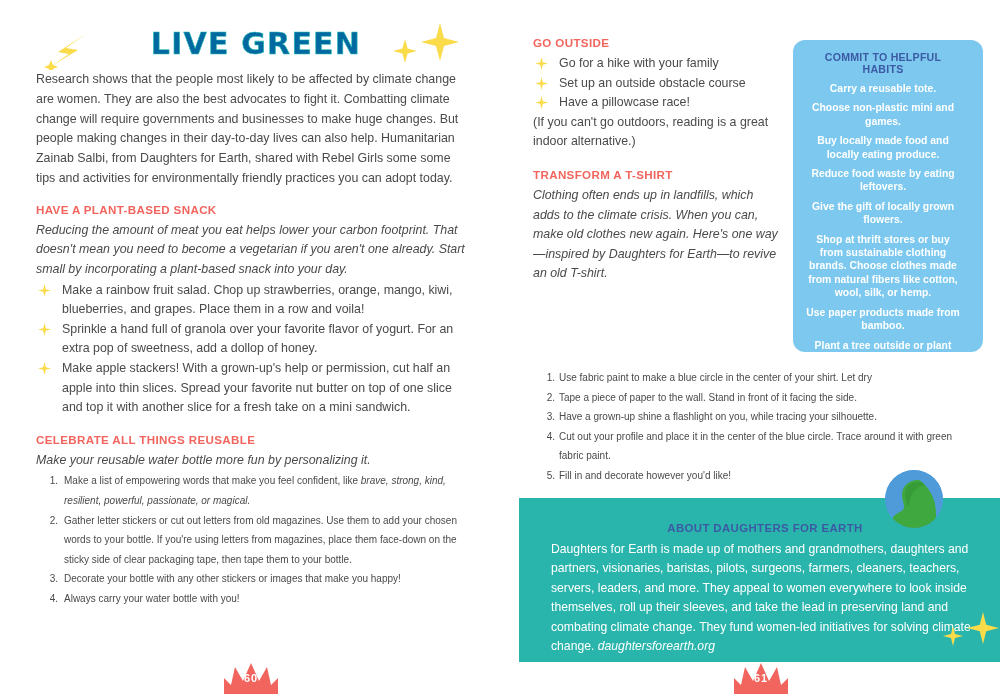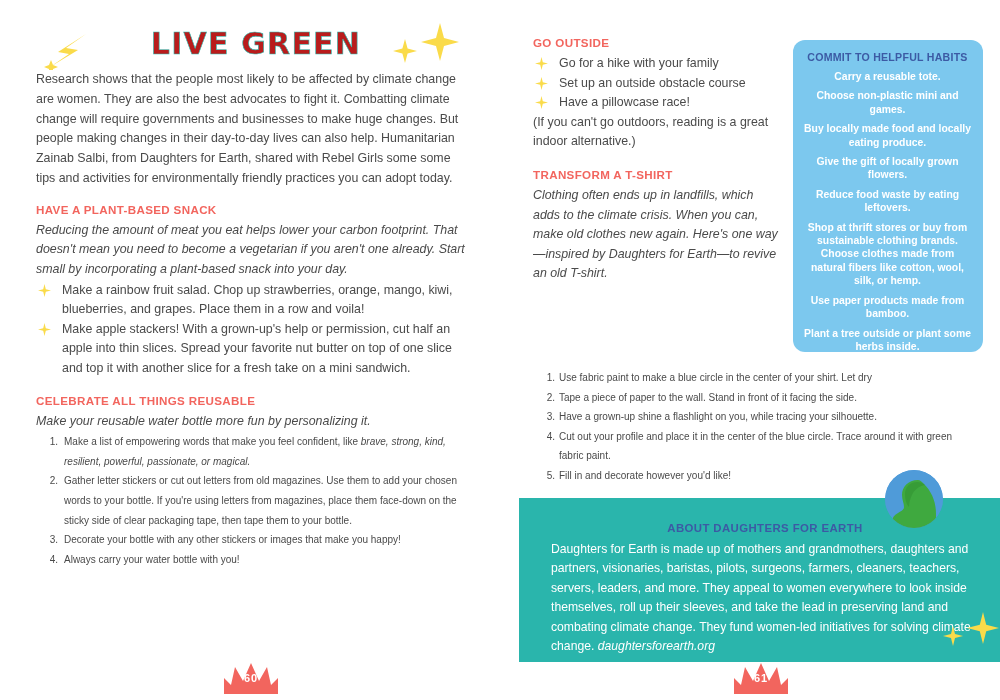--- a/index.html
+++ b/index.html
@@ -52,21 +52,21 @@
   .wide-right{
     position:absolute;
     left:533px; top:368px; width:440px;
   }
 
   
   .title{
     position:absolute;
     left:36px; top:26px; width:440px;
     text-align:center;
-    color:#b91c1c;
+    color:#0369a1;
     font-size:30px;
     font-weight:bold;
     letter-spacing:1.2px;
     font-family:"DejaVu Sans", sans-serif;
     -webkit-text-stroke:0.6px #2BBFB4;
   }
 
   
   ul.star-list{
     list-style:none;
@@ -113,21 +113,21 @@
   em{font-style:italic;}
 
   
   .habits-box{
     position:absolute;
     left:793px; top:40px;
     width:190px; height:312px;
     background:#7CC8EE;
     border-radius:12px;
     box-sizing:border-box;
-    padding:11px 12px 8px 11px;
+    padding:11px 21px 8px 11px;
     text-align:center;
   }
   .habits-title{
     color:#3C5AA4;
     font-weight:bold;
     font-size:10.6px;
     letter-spacing:.25px;
     margin-bottom:7px;
   }
   .habits-box ul{list-style:none;margin:0;padding:0;}
@@ -218,20 +218,26 @@
 
     <div style="height:14px;"></div>
     <div class="section-head">HAVE A PLANT-BASED SNACK</div>
     <p class="lede">Reducing the amount of meat you eat helps lower your carbon footprint. That doesn't mean you need to become a vegetarian if you aren't one already. Start small by incorporating a plant-based snack into your day.</p>
     <ul class="star-list">
       <li>
         <svg class="star" viewBox="0 0 20 20">
           <polygon points="10,0 12,8 20,10 12,12 10,20 8,12 0,10 8,8" fill="#FADB4A"></polygon>
         </svg>
         <span>Make a rainbow fruit salad. Chop up strawberries, orange, mango, kiwi, blueberries, and grapes. Place them in a row and voila!</span>
+      </li>
+      <li>
+        <svg class="star" viewBox="0 0 20 20">
+          <polygon points="10,0 12,8 20,10 12,12 10,20 8,12 0,10 8,8" fill="#FADB4A"></polygon>
+        </svg>
+        <span>Sprinkle a hand full of granola over your favorite flavor of yogurt. For an extra pop of sweetness, add a dollop of honey.</span>
       </li>
       <li>
         <svg class="star" viewBox="0 0 20 20">
           <polygon points="10,0 12,8 20,10 12,12 10,20 8,12 0,10 8,8" fill="#FADB4A"></polygon>
         </svg>
         <span>Make apple stackers! With a grown-up's help or permission, cut half an apple into thin slices. Spread your favorite nut butter on top of one slice and top it with another slice for a fresh take on a mini sandwich.</span>
       </li>
     </ul>
 
     <div style="height:15px;"></div>
@@ -284,22 +290,22 @@
       <li><span>Fill in and decorate however you'd like!</span></li>
     </ol>
   </div>
 
   <div class="habits-box">
     <div class="habits-title">COMMIT TO HELPFUL HABITS</div>
     <ul>
       <li>Carry a reusable tote.</li>
       <li>Choose non-plastic mini and games.</li>
       <li>Buy locally made food and locally eating produce.</li>
+      <li>Reduce food waste by eating leftovers.</li>
       <li>Give the gift of locally grown flowers.</li>
-      <li>Reduce food waste by eating leftovers.</li>
       <li>Shop at thrift stores or buy from sustainable clothing brands. Choose clothes made from natural fibers like cotton, wool, silk, or hemp.</li>
       <li>Use paper products made from bamboo.</li>
       <li>Plant a tree outside or plant some herbs inside.</li>
     </ul>
   </div>
 
   <div class="about-box">
     <div class="about-title">ABOUT DAUGHTERS FOR EARTH</div>
     <div class="about-text"><span>Daughters for Earth is made up of mothers and grandmothers, daughters and partners, visionaries, baristas, pilots, surgeons, farmers, cleaners, teachers, servers, leaders, and more. They appeal to women everywhere to look inside themselves, roll up their sleeves, and take the lead in preserving land and combating climate change. They fund women-led initiatives for solving climate change. </span><span class="url">daughtersforearth.org</span></div>
 

